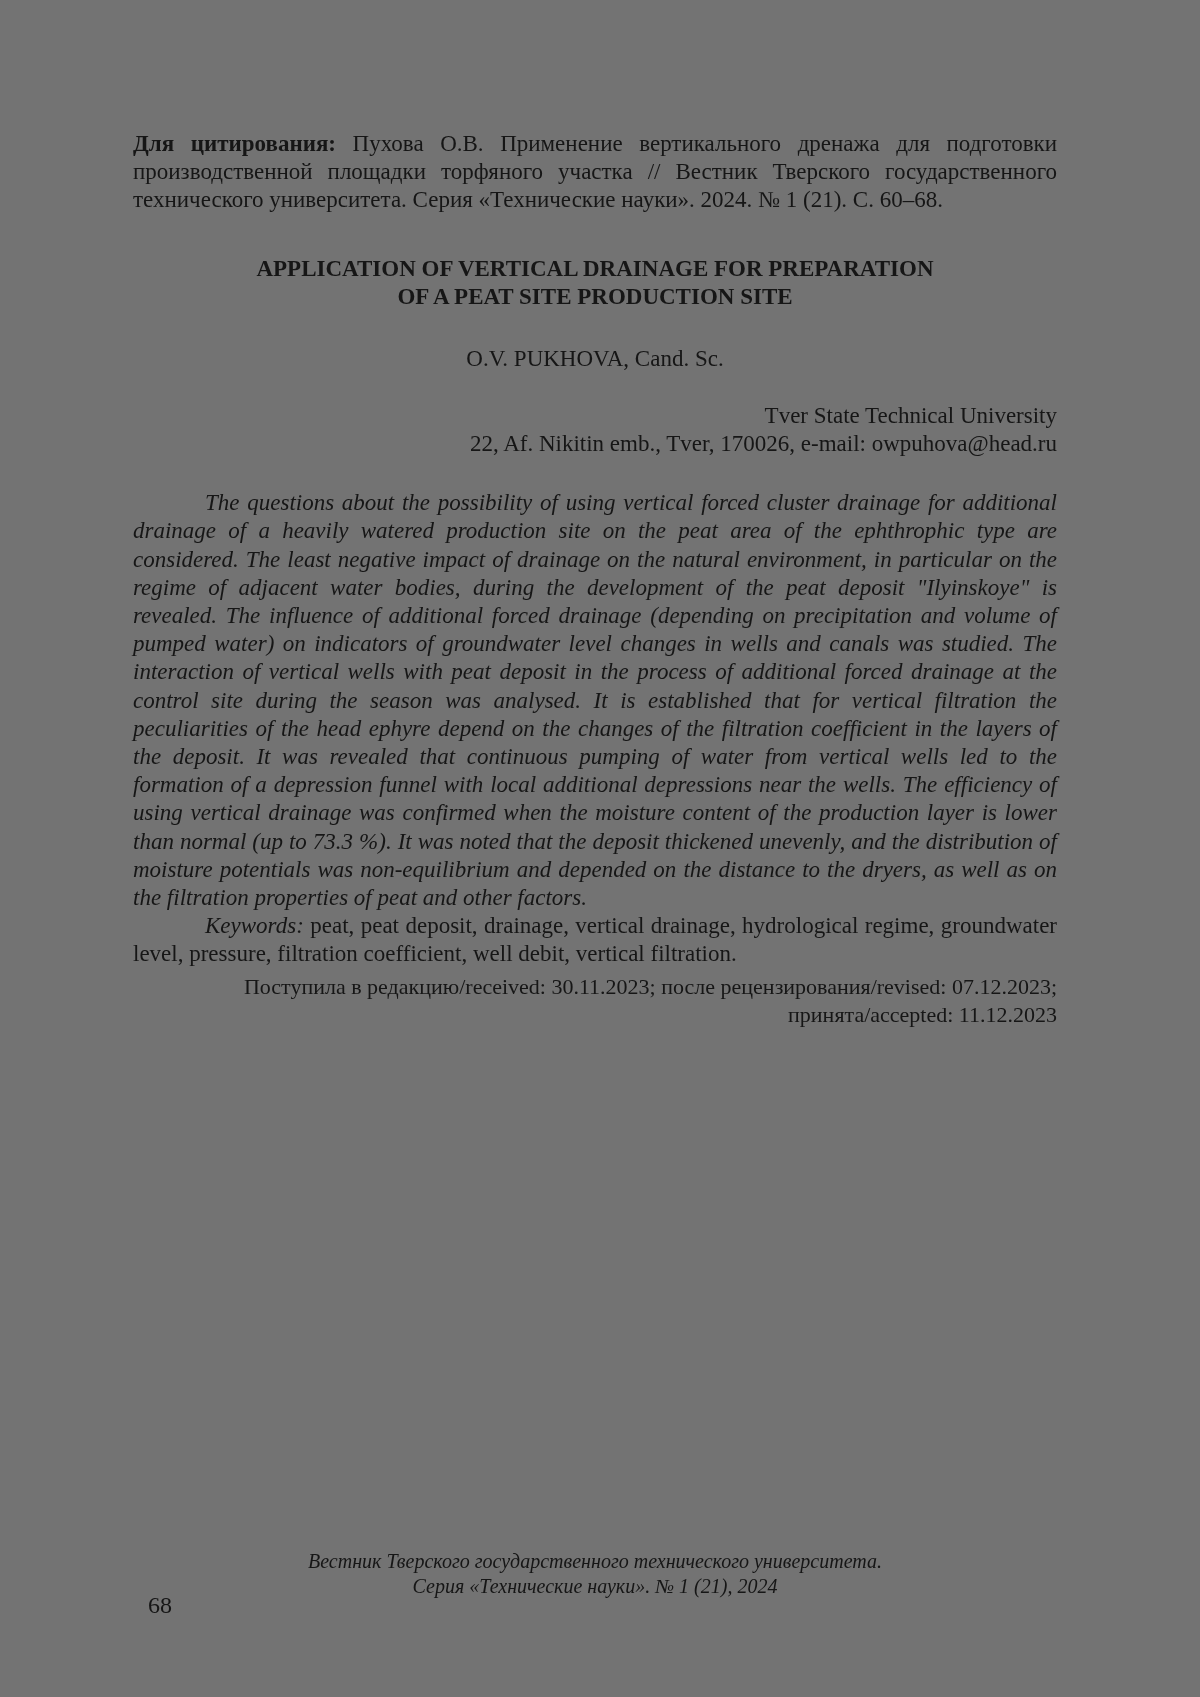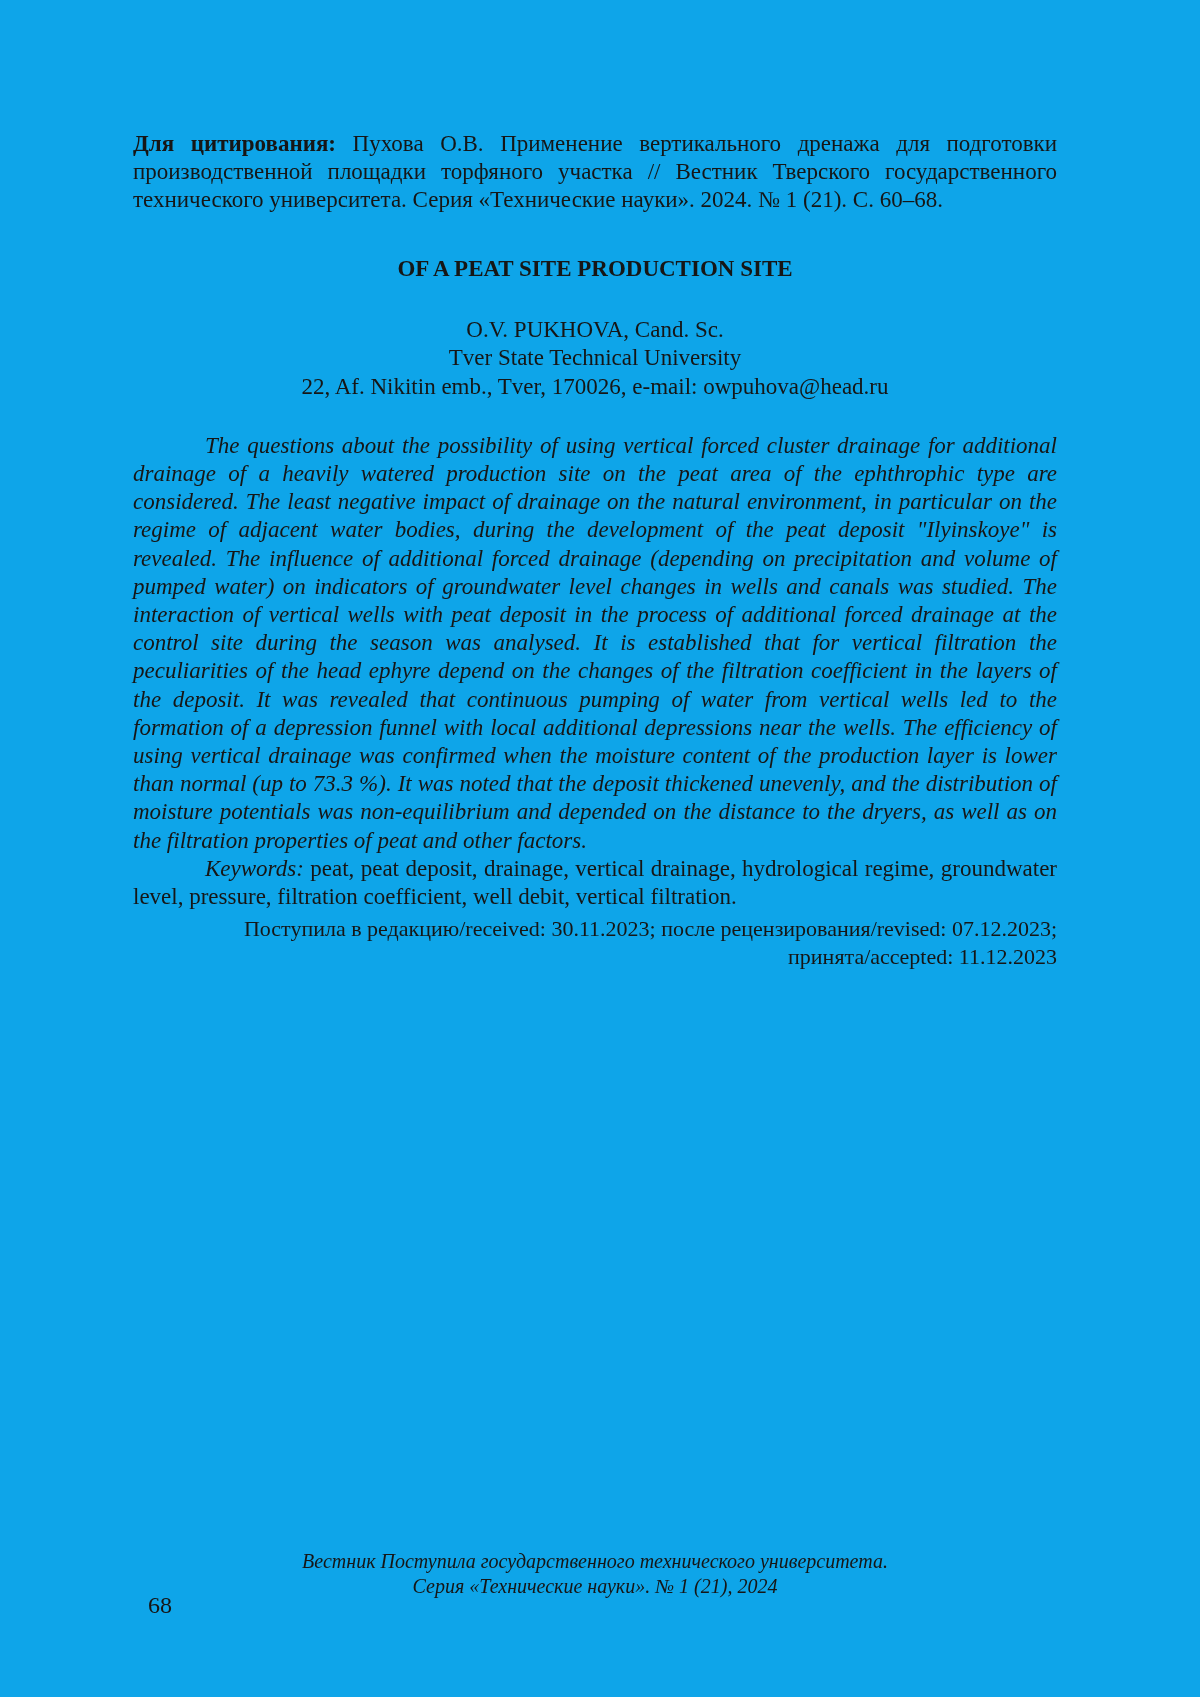--- a/index.html
+++ b/index.html
@@ -11,21 +11,21 @@
     width: 1200px;
     height: 1697px;
     position: relative;
     font-family: "Liberation Serif", serif;
     color: #161616;
     -webkit-font-smoothing: antialiased;
   }
   .page {
     position: absolute;
     inset: 0;
-    background: #0ea5e9;
+    background: #737373;
     overflow: hidden;
   }
   .content {
     position: absolute;
     left: 133px;
     top: 0;
     width: 924px;
     font-size: 23px;
     line-height: 28.2px;
   }
@@ -42,21 +42,22 @@
     margin-top: 40px;
     text-align: center;
     font-weight: bold;
     line-height: 28.5px;
   }
   .author {
     margin-top: 33px;
     text-align: center;
   }
   .affiliation {
-    text-align: center;
+    margin-top: 29px;
+    text-align: right;
   }
   .abstract {
     margin-top: 31px;
     text-align: justify;
     text-indent: 72px;
     font-style: italic;
   }
   .keywords {
     text-align: justify;
     text-indent: 72px;
@@ -87,20 +88,21 @@
 </style>
 </head>
 <body>
 
 <div class="page">
   <div class="content">
 
     <p class="citation"><span class="bold">Для цитирования:</span> <span>Пухова О.В. Применение вертикального дренажа для подготовки производственной площадки торфяного участка // Вестник Тверского государственного технического университета. Серия «Технические науки». 2024. № 1 (21). С. 60–68.</span></p>
 
     <div class="title block">
+      <div>APPLICATION OF VERTICAL DRAINAGE FOR PREPARATION</div>
       <div>OF A PEAT SITE PRODUCTION SITE</div>
     </div>
 
     <p class="author">O.V. PUKHOVA, Cand. Sc.</p>
 
     <div class="affiliation block">
       <div>Tver State Technical University</div>
       <div>22, Af. Nikitin emb., Tver, 170026, e-mail: owpuhova@head.ru</div>
     </div>
 
@@ -109,18 +111,18 @@
     <p class="keywords"><span class="italic">Keywords:</span> <span>peat, peat deposit, drainage, vertical drainage, hydrological regime, groundwater level, pressure, filtration coefficient, well debit, vertical filtration.</span></p>
 
     <div class="received block">
       <div>Поступила в редакцию/received: 30.11.2023; после рецензирования/revised: 07.12.2023;</div>
       <div>принята/accepted: 11.12.2023</div>
     </div>
 
   </div>
 
   <div class="footer">
-    <div>Вестник Поступила государственного технического университета.</div>
+    <div>Вестник Тверского государственного технического университета.</div>
     <div>Серия «Технические науки». № 1 (21), 2024</div>
   </div>
 
   <div class="page-number">68</div>
 </div>
 
 </body></html>

